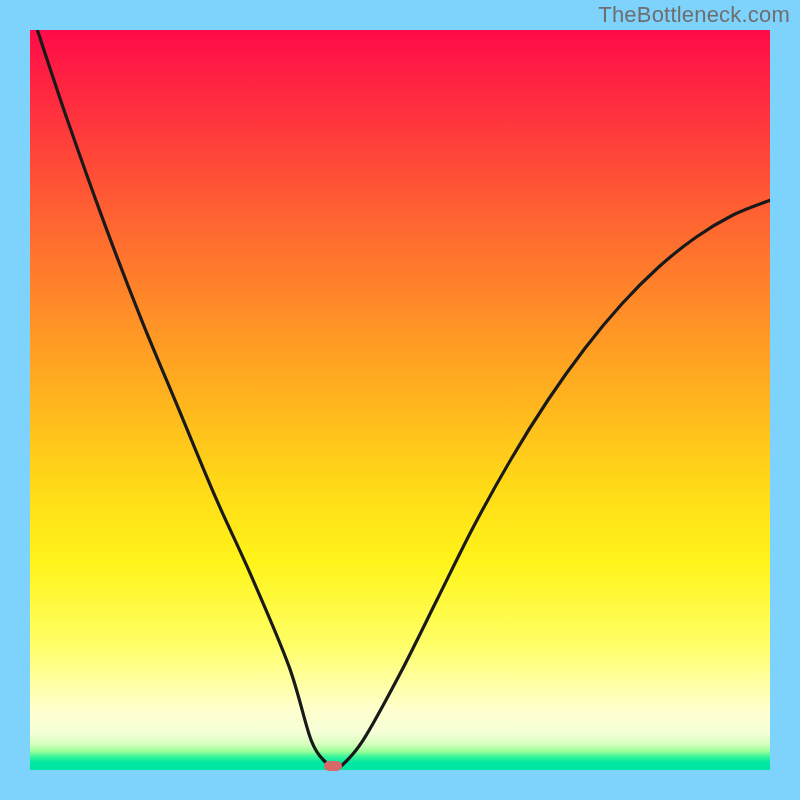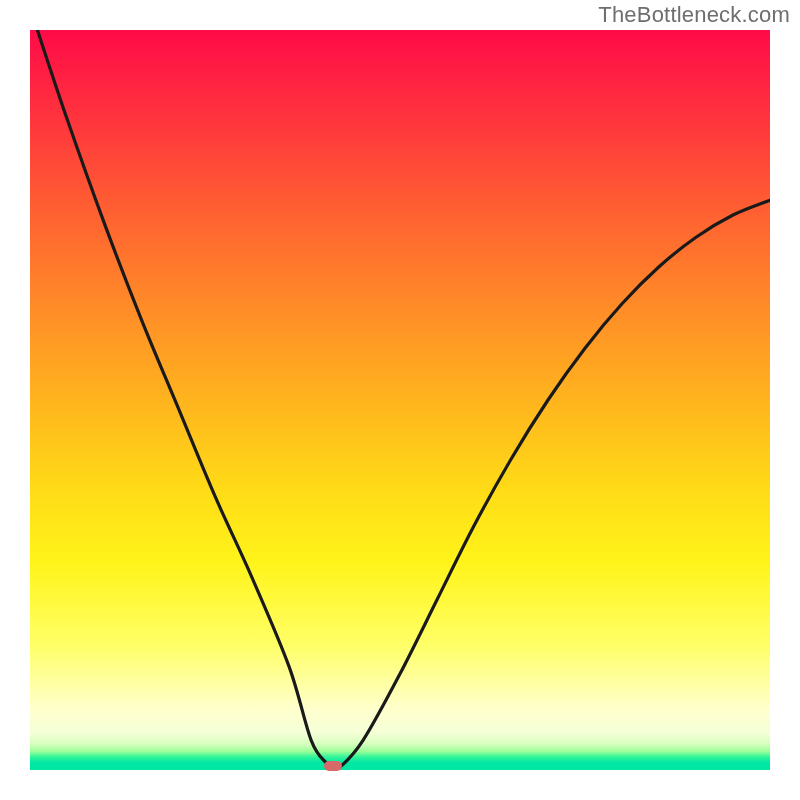--- a/index.html
+++ b/index.html
@@ -8,21 +8,21 @@
     width: 800px;
     height: 800px;
     overflow: hidden;
     background: #000;
     font-family: Arial, Helvetica, sans-serif;
   }
   .outer {
     position: relative;
     width: 800px;
     height: 800px;
-    background: #ffffff;
+    background: #7dd3fc;
   }
   .watermark {
     position: absolute;
     top: 2px;
     right: 10px;
     color: #6e6e6e;
     font-size: 22px;
     font-weight: 500;
     letter-spacing: 0.2px;
     z-index: 10;

